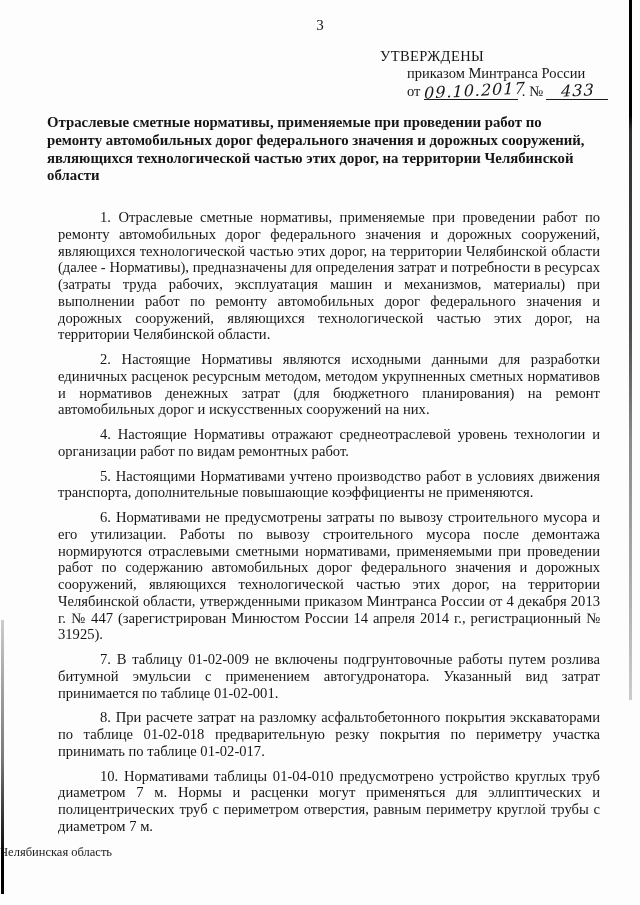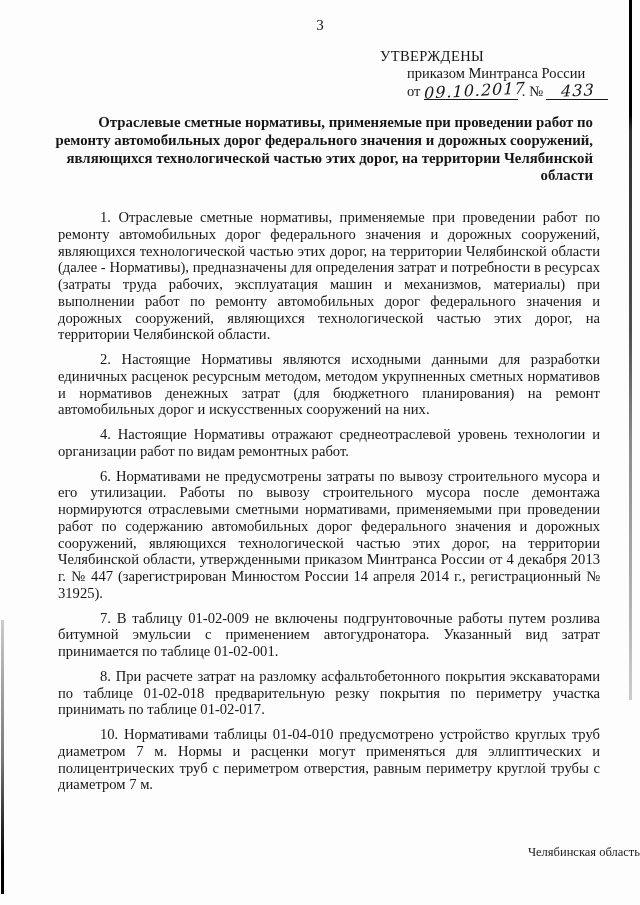--- a/index.html
+++ b/index.html
@@ -37,33 +37,33 @@
     font-family:"DejaVu Serif", serif;
     font-style:italic;
     font-size:16px;
     letter-spacing:1px;
     transform:rotate(-3deg) skewX(-4deg);
     transform-origin:center bottom;
   }
   .doc-title {
     position:absolute; top:114px; left:47px; width:546px;
     margin:0;
-    text-align:right;
+    text-align:left;
     font-size:14.8px; line-height:17.8px;
     font-weight:bold;
   }
   .body-text {
     position:absolute; top:201px; left:50px; width:558px;
     text-align:justify;
     font-size:14.6px; line-height:16.75px;
   }
   .body-text p { margin:8px; text-indent:42px; }
   .footer {
     position:absolute; top:845px; left:0; right:0;
-    text-align:right; font-size:12.5px; color:#222;
+    text-align:left; font-size:12.5px; color:#222;
   }
   
   .artifact-left {
     position:absolute; left:1px; top:620px; width:3px; height:274px;
     background:linear-gradient(to bottom,
       #cccccc 0px, #a0a0a0 70px, #787878 140px, #2a2a2a 205px, #000000 240px, #000000 274px);
   }
   .artifact-right {
     position:absolute; left:629px; top:0; width:3px; height:700px;
     background:linear-gradient(to bottom,
@@ -88,20 +88,21 @@
       <span class="underfield num-field"><span class="hand">433</span></span>
     </div>
   </div>
 
   <h1 class="doc-title">Отраслевые сметные нормативы, применяемые при проведении работ по ремонту автомобильных дорог федерального значения и дорожных сооружений, являющихся технологической частью этих дорог, на территории Челябинской области</h1>
 
   <div class="body-text">
       <p>1. Отраслевые сметные нормативы, применяемые при проведении работ по ремонту автомобильных дорог федерального значения и дорожных сооружений, являющихся технологической частью этих дорог, на территории Челябинской области (далее - Нормативы), предназначены для определения затрат и потребности в ресурсах (затраты труда рабочих, эксплуатация машин и механизмов, материалы) при выполнении работ по ремонту автомобильных дорог федерального значения и дорожных сооружений, являющихся технологической частью этих дорог, на территории Челябинской области.</p>
       <p>2. Настоящие Нормативы являются исходными данными для разработки единичных расценок ресурсным методом, методом укрупненных сметных нормативов и нормативов денежных затрат (для бюджетного планирования) на ремонт автомобильных дорог и искусственных сооружений на них.</p>
       <p>4. Настоящие Нормативы отражают среднеотраслевой уровень технологии и организации работ по видам ремонтных работ.</p>
+      <p>5. Настоящими Нормативами учтено производство работ в условиях движения транспорта, дополнительные повышающие коэффициенты не применяются.</p>
       <p>6. Нормативами не предусмотрены затраты по вывозу строительного мусора и его утилизации. Работы по вывозу строительного мусора после демонтажа нормируются отраслевыми сметными нормативами, применяемыми при проведении работ по содержанию автомобильных дорог федерального значения и дорожных сооружений, являющихся технологической частью этих дорог, на территории Челябинской области, утвержденными приказом Минтранса России от 4 декабря 2013 г. № 447 (зарегистрирован Минюстом России 14 апреля 2014 г., регистрационный № 31925).</p>
       <p>7. В таблицу 01-02-009 не включены подгрунтовочные работы путем розлива битумной эмульсии с применением автогудронатора. Указанный вид затрат принимается по таблице 01-02-001.</p>
       <p>8. При расчете затрат на разломку асфальтобетонного покрытия экскаваторами по таблице 01-02-018 предварительную резку покрытия по периметру участка принимать по таблице 01-02-017.</p>
       <p>10. Нормативами таблицы 01-04-010 предусмотрено устройство круглых труб диаметром 7 м. Нормы и расценки могут применяться для эллиптических и полицентрических труб с периметром отверстия, равным периметру круглой трубы с диаметром 7 м.</p>
     </div>
 
   <div class="footer">Челябинская область</div>
 
   <div class="artifact-left"></div>
   <div class="artifact-right"></div>

